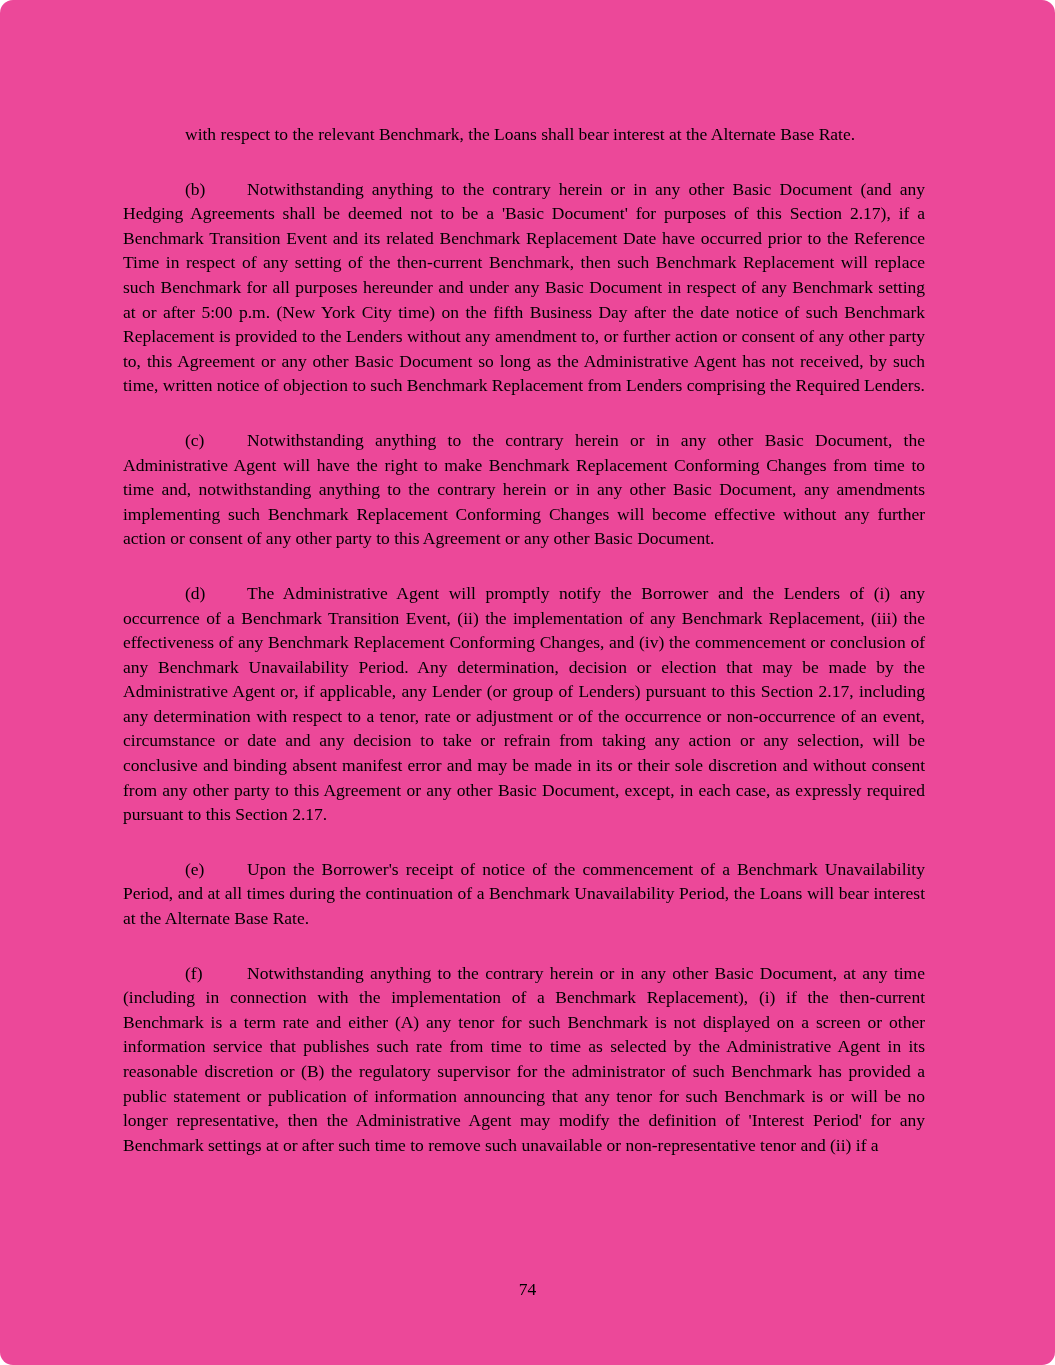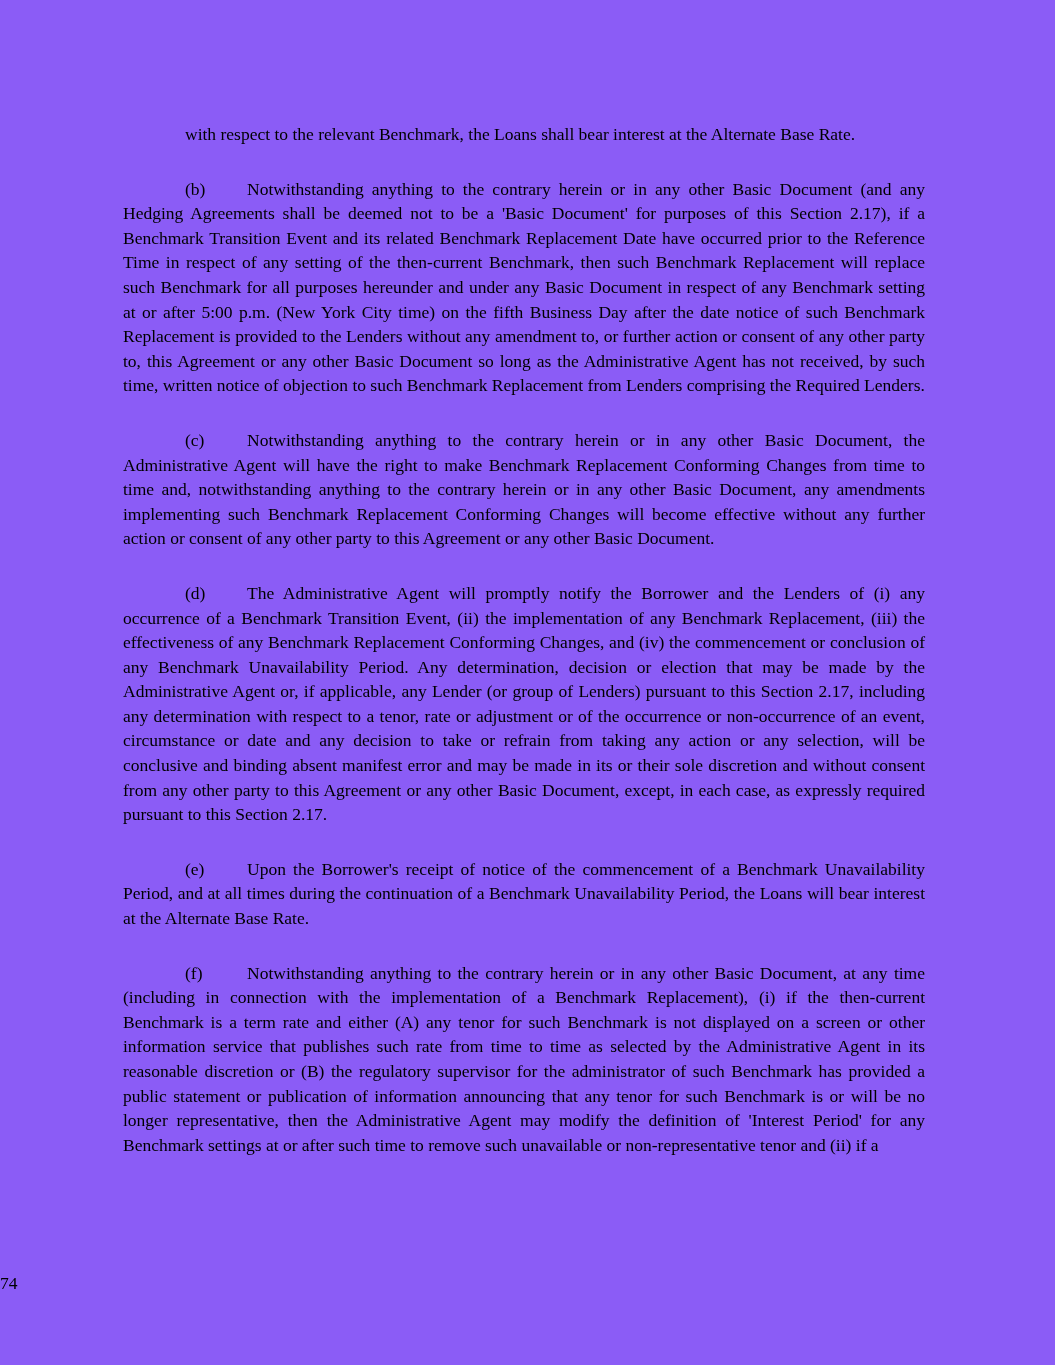--- a/index.html
+++ b/index.html
@@ -5,27 +5,28 @@
   html, body {
     margin: 0;
     padding: 0;
     background: #ffffff;
   }
   .page {
     position: relative;
     width: 1055px;
     height: 1365px;
     box-sizing: border-box;
-    background: #8b5cf6;
+    background: #ec4899;
     color: #000000;
     font-family: "Liberation Serif", "DejaVu Serif", serif;
     font-size: 17.5px;
     line-height: 24.6px;
     padding: 122px 130px 0 123px;
     overflow: hidden;
+    border-radius: 13px;
   }
   .para {
     margin: 0 0 22px 0;
     text-align: justify;
   }
   .para.continuation {
     margin-left: 62px;
     margin-right: 62px;
   }
   .para.lettered {
@@ -34,21 +35,22 @@
   }
   .plabel {
     display: inline-block;
     width: 62px;
     text-indent: 0;
   }
   .page-number {
     position: absolute;
     left: 0;
     right: 0;
-    bottom: 69px;
+    bottom: 63px;
+    text-align: center;
     font-family: "Liberation Serif", "DejaVu Serif", serif;
     font-size: 17.5px;
   }
 </style>
 </head>
 <body>
 
 <div class="page">
 
   <p class="para continuation">with respect to the relevant Benchmark, the Loans shall bear interest at the Alternate Base Rate.</p>

